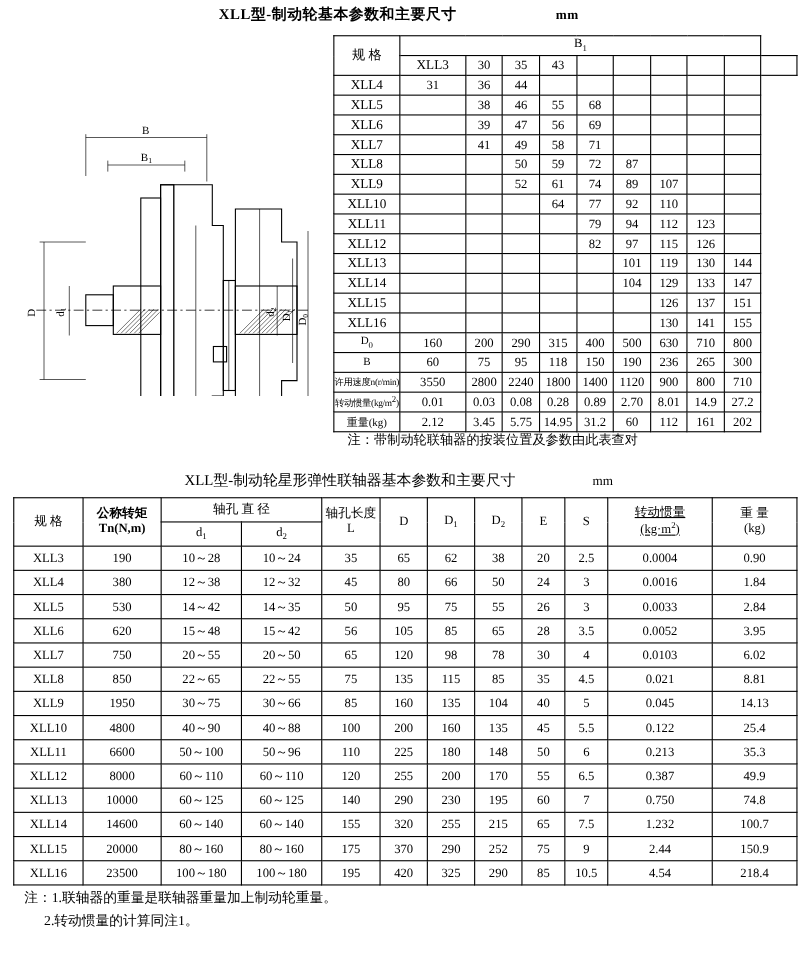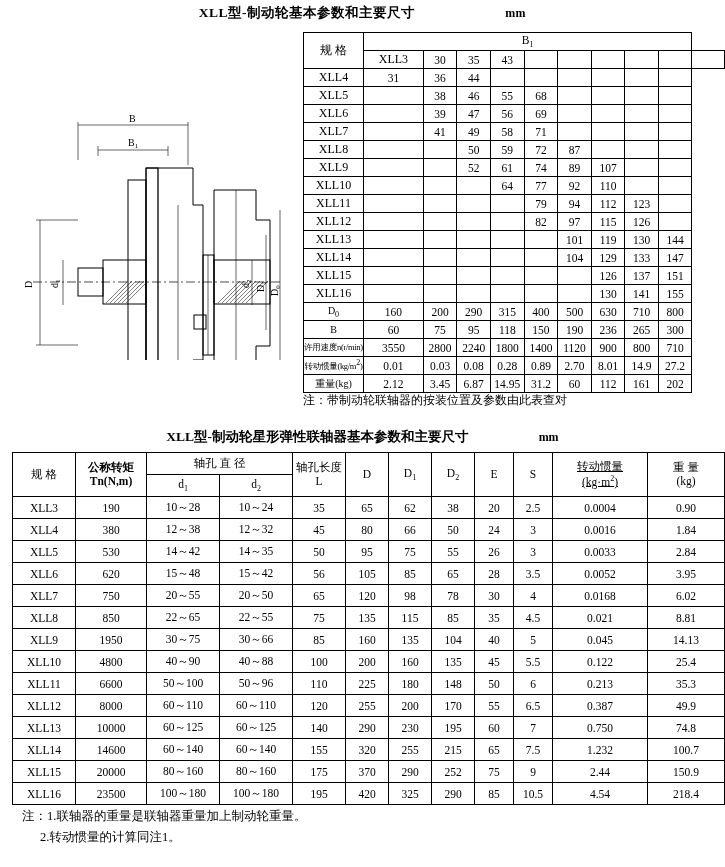--- a/index.html
+++ b/index.html
@@ -34,21 +34,21 @@
     font-weight: bold;
     margin-left: 90px;
     font-size: 12px;
   }
   .title2 {
     position: absolute;
     left: 0; top: 428px;
     width: 725px;
     text-align: center;
     font-size: 13.5px;
-    font-weight: bold;
+    font-weight: normal;
   }
   .title2 .unit {
     margin-left: 70px;
     font-size: 12px;
   }
   
   .drawing {
     position: absolute;
     left: 18px; top: 60px;
     width: 280px;
@@ -83,21 +83,21 @@
     font-size: 10px;
     width: 60px;
     margin-top: 26px;
   }
   table.t1 td.rowlabel.small {
     font-size: 8.5px;
     letter-spacing: -0.3px;
   }
   .note1 {
     position: absolute;
-    left: 303px;
+    left: 316px;
     top: 392px;
     font-size: 12px;
   }
   
   .t2wrap {
     position: absolute;
     left: 12px; top: 452px;
   }
   table.t2 td {
     font-size: 11.5px;
@@ -470,21 +470,21 @@
           <td class="v">0.89</td>
           <td class="v">2.70</td>
           <td class="v">8.01</td>
           <td class="v">14.9</td>
           <td class="v">27.2</td>
         </tr>
         <tr>
           <td class="rowlabel">重量(kg)</td>
           <td class="v">2.12</td>
           <td class="v">3.45</td>
-          <td class="v">6.87</td>
+          <td class="v">5.75</td>
           <td class="v">14.95</td>
           <td class="v">31.2</td>
           <td class="v">60</td>
           <td class="v">112</td>
           <td class="v">161</td>
           <td class="v">202</td>
         </tr>
       </tbody>
     </table>
   </div>
@@ -588,21 +588,21 @@
           <td>XLL7</td>
           <td>750</td>
           <td>20～55</td>
           <td>20～50</td>
           <td>65</td>
           <td>120</td>
           <td>98</td>
           <td>78</td>
           <td>30</td>
           <td>4</td>
-          <td>0.0168</td>
+          <td>0.0103</td>
           <td>6.02</td>
         </tr>
         <tr>
           <td>XLL8</td>
           <td>850</td>
           <td>22～65</td>
           <td>22～55</td>
           <td>75</td>
           <td>135</td>
           <td>115</td>

